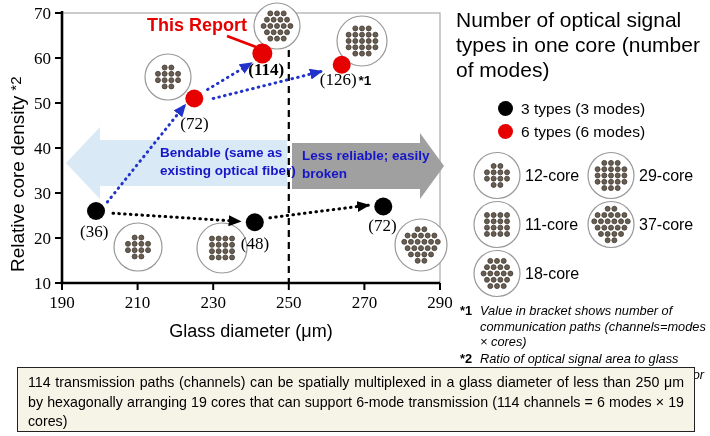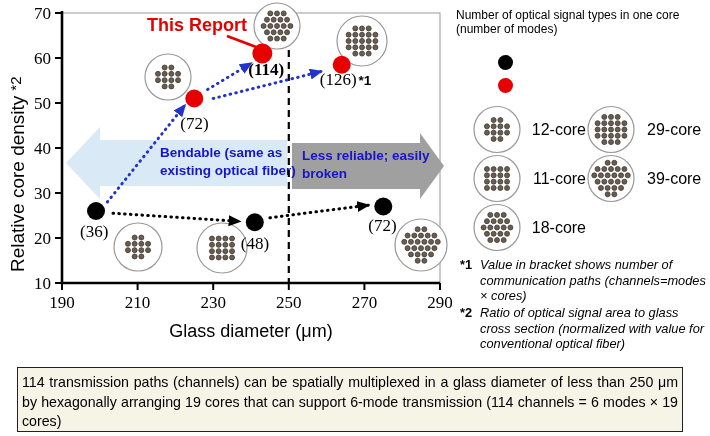--- a/index.html
+++ b/index.html
@@ -9,37 +9,37 @@
   .tick{font-family:"Liberation Serif",serif;font-size:17px;fill:#000;}
   .ptlabel{font-family:"Liberation Serif",serif;font-size:17px;fill:#000;}
   .axis-title{font-family:"Liberation Sans",sans-serif;font-size:18px;fill:#000;}
   .ylab{font-family:"Liberation Sans",sans-serif;font-size:19px;fill:#000;}
   .ylab-sup{font-size:15px;}
   .arrow-label{font-size:13.5px;font-weight:bold;fill:#1616c8;}
   .this-report{font-size:18px;font-weight:bold;fill:#e60000;}
 
   
   .legend{position:absolute;left:450px;top:4px;width:258px;}
-  .legend-title{font-size:12px;line-height:1.18;margin:4px 0 0 6px;}
+  .legend-title{font-size:21px;line-height:1.18;margin:4px 0 0 6px;}
   .legend-items{margin-top:15px;}
   .legend-item{display:flex;align-items:center;height:23px;margin-left:48px;font-size:15.5px;}
   .sw{width:15px;height:15px;border-radius:50%;flex:none;margin-right:8px;}
   .sw-0{background:#000000;}
   .sw-1{background:#e60000;}
   .icon-grid{display:grid;grid-template-columns:114px auto;margin:8px 0 0 22px;}
   .core-cell{display:flex;align-items:center;height:49px;}
-  .core-label{font-size:16px;margin-left:11px;white-space:nowrap;}
+  .core-label{font-size:16px;margin-left:3px;white-space:nowrap;}
   .footnotes{margin:5px 0 0 10px;}
   .fn{display:flex;font-size:12.8px;line-height:1.2;margin-bottom:2px;}
   .fn-marker{font-weight:bold;width:20px;flex:none;}
   .fn-text{width:228px;font-style:italic;}
 
   
   .caption-box{position:absolute;left:17px;top:367px;width:656px;height:53px;
-    background:#f6f3e7;border:1.6px solid #222;padding:5px 4px;
+    background:#f6f3e7;border:1.6px solid #222;padding:5px 10px;
     font-size:14.2px;line-height:1.38;text-align:justify;}
 </style>
 </head>
 <body>
 
 <div class="stage">
 
   
   <svg id="chart" width="455" height="362" viewBox="0 0 455 362">
     <defs>
@@ -248,23 +248,25 @@
     <line x1="227" y1="36" x2="256" y2="47" stroke="#e60000" stroke-width="2.6"></line>
     <text class="this-report" x="147" y="31">This Report</text>
   </svg>
 
   
   <div class="legend">
     <div class="legend-title">Number of optical signal types in one core (number of modes)</div>
     <div class="legend-items">
       <div class="legend-item">
         <span class="sw sw-0"></span>
+        <span>3 types (3 modes)</span>
       </div>
       <div class="legend-item">
         <span class="sw sw-1"></span>
+        <span>6 types (6 modes)</span>
       </div>
     </div>
     <div class="icon-grid" id="iconGrid">
         <div class="core-cell">
           <svg width="50" height="49">
             <g>
               <circle cx="25" cy="24.5" r="23" fill="#ffffff" stroke="#999999" stroke-width="1.2"></circle>
               <circle cx="21.65" cy="15.05" r="2.5" fill="#675d52" stroke="#423a31" stroke-width="0.8"></circle>
               <circle cx="28.35" cy="15.05" r="2.5" fill="#675d52" stroke="#423a31" stroke-width="0.8"></circle>
               <circle cx="14.95" cy="21.35" r="2.5" fill="#675d52" stroke="#423a31" stroke-width="0.8"></circle>
@@ -357,21 +359,21 @@
               <circle cx="31.7" cy="27.65" r="2.5" fill="#675d52" stroke="#423a31" stroke-width="0.8"></circle>
               <circle cx="38.4" cy="27.65" r="2.5" fill="#675d52" stroke="#423a31" stroke-width="0.8"></circle>
               <circle cx="14.95" cy="33.95" r="2.5" fill="#675d52" stroke="#423a31" stroke-width="0.8"></circle>
               <circle cx="21.65" cy="33.95" r="2.5" fill="#675d52" stroke="#423a31" stroke-width="0.8"></circle>
               <circle cx="28.35" cy="33.95" r="2.5" fill="#675d52" stroke="#423a31" stroke-width="0.8"></circle>
               <circle cx="35.05" cy="33.95" r="2.5" fill="#675d52" stroke="#423a31" stroke-width="0.8"></circle>
               <circle cx="21.65" cy="40.25" r="2.5" fill="#675d52" stroke="#423a31" stroke-width="0.8"></circle>
               <circle cx="28.35" cy="40.25" r="2.5" fill="#675d52" stroke="#423a31" stroke-width="0.8"></circle>
             </g>
           </svg>
-          <span class="core-label">39-core</span>
+          <span class="core-label">37-core</span>
         </div>
         <div class="core-cell">
           <svg width="50" height="49">
             <g>
               <circle cx="25" cy="24.5" r="23" fill="#ffffff" stroke="#999999" stroke-width="1.2"></circle>
               <circle cx="18.3" cy="11.9" r="2.5" fill="#675d52" stroke="#423a31" stroke-width="0.8"></circle>
               <circle cx="25" cy="11.9" r="2.5" fill="#675d52" stroke="#423a31" stroke-width="0.8"></circle>
               <circle cx="31.7" cy="11.9" r="2.5" fill="#675d52" stroke="#423a31" stroke-width="0.8"></circle>
               <circle cx="14.95" cy="18.2" r="2.5" fill="#675d52" stroke="#423a31" stroke-width="0.8"></circle>
               <circle cx="21.65" cy="18.2" r="2.5" fill="#675d52" stroke="#423a31" stroke-width="0.8"></circle>

